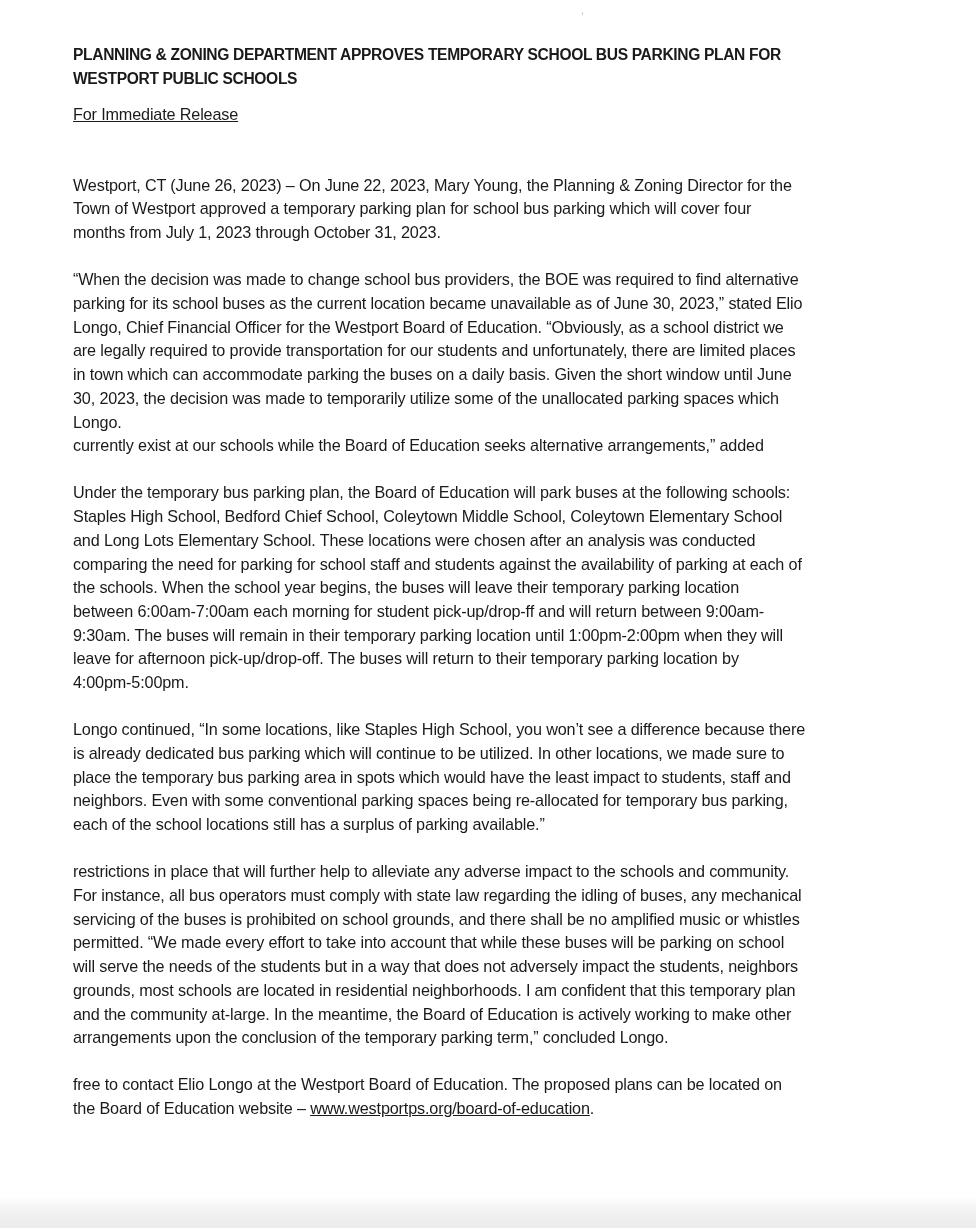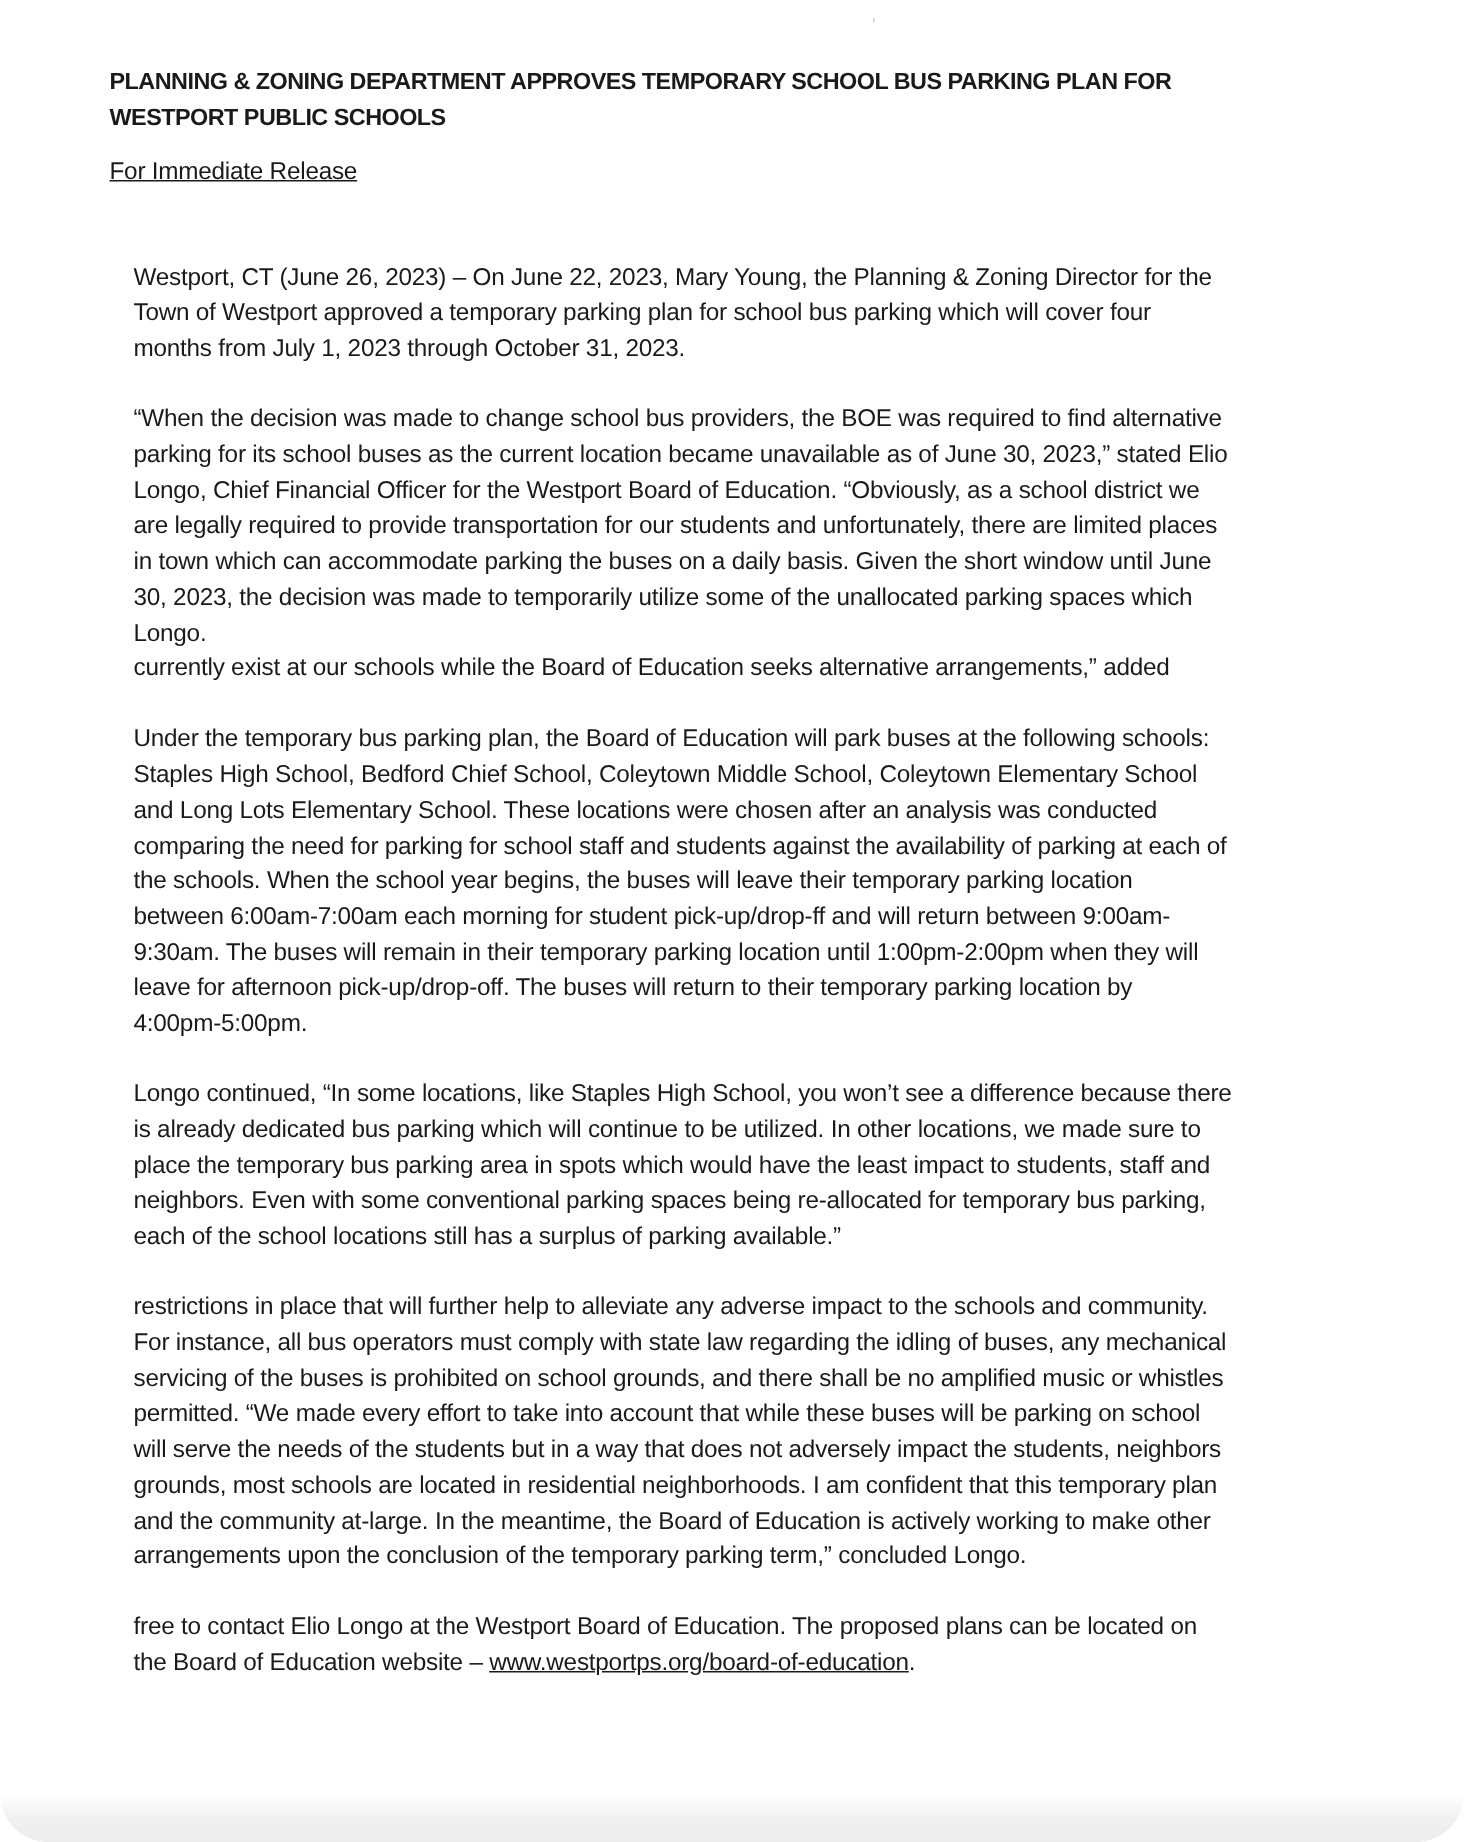--- a/index.html
+++ b/index.html
@@ -15,21 +15,20 @@
       font-family: "Liberation Sans", sans-serif;
       color: #1a1a1a;
     }
     .page {
       position: absolute;
       left: 0;
       top: 0;
       width: 976px;
       height: 1228px;
       background: linear-gradient(to bottom, #ffffff 0px, #ffffff 1196px, #f1f1f1 1212px, #ececec 1228px);
-      border-radius: 32px;
     }
     .content {
       position: absolute;
       left: 73px;
       top: 43px;
       width: 860px;
       font-size: 16.2px;
       line-height: 23.7px;
       letter-spacing: -0.15px;
     }
@@ -38,21 +37,21 @@
       font-size: 15.6px;
       line-height: 23.5px;
       margin: 0;
       letter-spacing: -0.35px;
     }
     .release {
       margin: 13px 0 0 0;
       text-decoration: underline;
     }
     p {
-      margin: 16px;
+      margin: 0;
     }
     .p1 { margin-top: 47px; }
     .para { margin-top: 23.5px; }
     .line {
       display: block;
       white-space: nowrap;
     }
     .link {
       color: #1a1a1a;
       text-decoration: underline;

